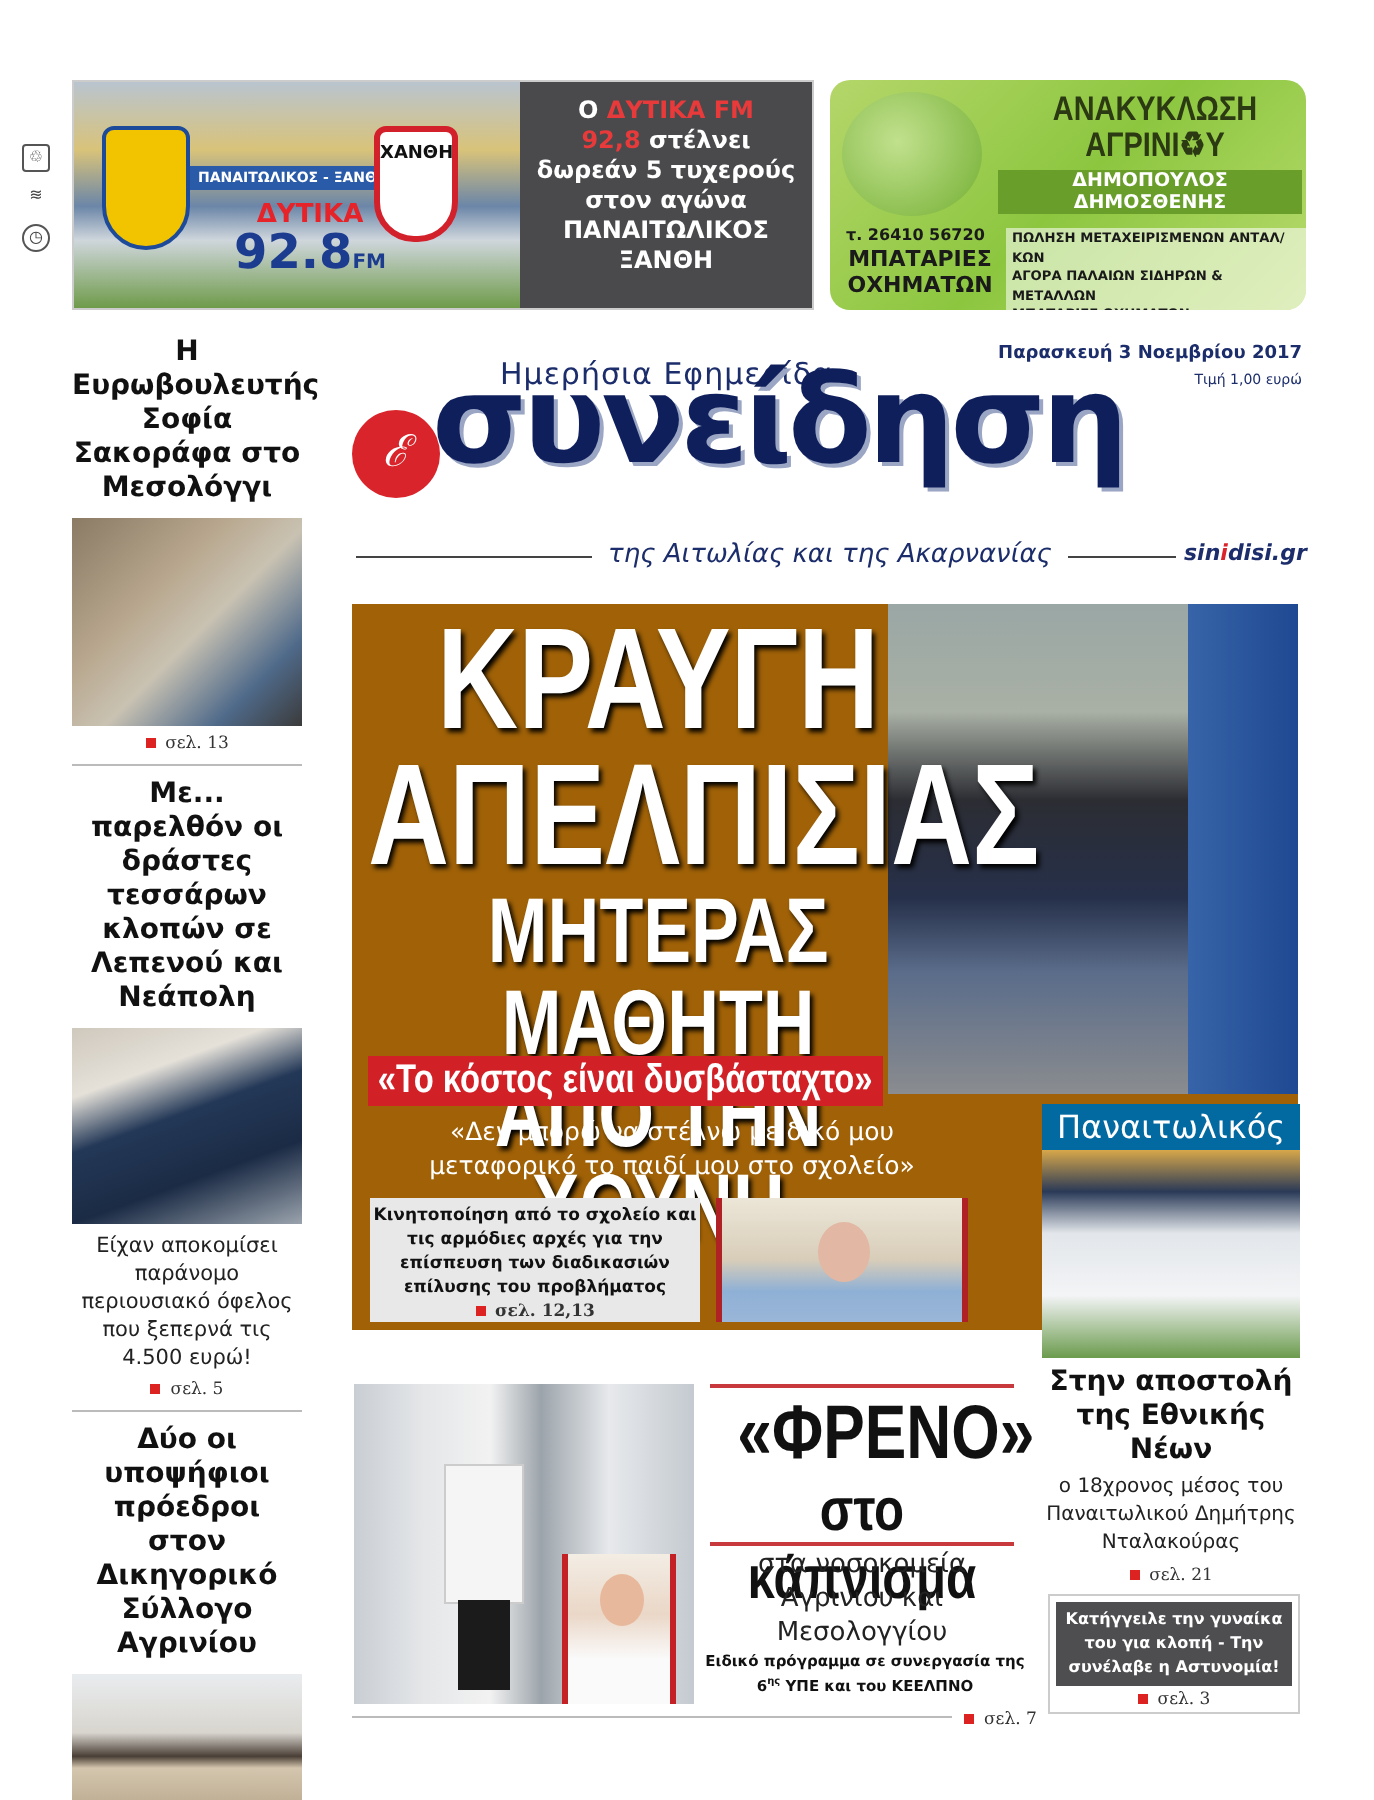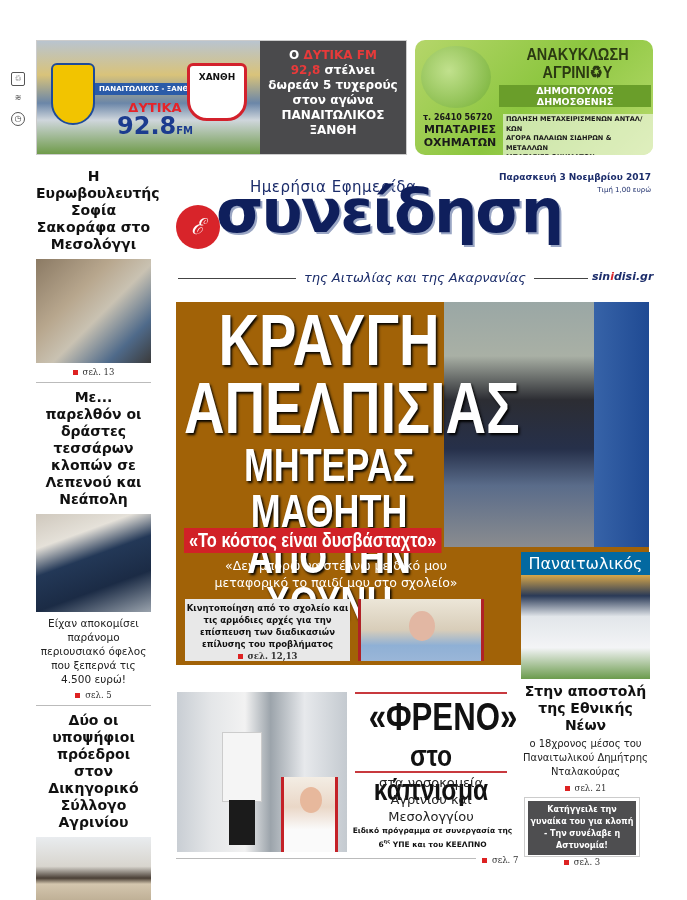--- a/index.html
+++ b/index.html
@@ -12,21 +12,21 @@
   
   .side-icons { left: 8px; top: 72px; width: 20px; display: flex; flex-direction: column; gap: 6px; align-items: center; }
   .side-icons div { width: 14px; height: 14px; border: 1px solid #555; border-radius: 2px; font-size: 8px; line-height: 12px; text-align: center; color: #444; }
   .side-icons .round { border-radius: 50%; }
 
   
   .ad1 { left: 36px; top: 40px; width: 371px; height: 115px; display: flex; border: 1px solid #ccc; }
   .ad1-img { width: 223px; height: 100%; position: relative;
     background: linear-gradient(180deg, #b9c4cf 0%, #d9c37a 30%, #6b86a8 55%, #cfd6dc 70%, #6f9b4a 100%); overflow: hidden; }
   .ad1-img .crest1 { position: absolute; left: 14px; top: 22px; width: 44px; height: 62px; background: #f2c400; border: 2px solid #1d4b9a; border-radius: 6px 6px 22px 22px; }
-  .ad1-img .crest2 { position: absolute; left: 150px; top: 22px; width: 60px; height: 58px; background: #fff; border: 3px solid #d3212c; border-radius: 6px 6px 20px 20px; font-size: 9px; font-weight: bold; color: #111; text-align: center; padding-top: 6px; }
+  .ad1-img .crest2 { position: absolute; left: 150px; top: 22px; width: 42px; height: 58px; background: #fff; border: 3px solid #d3212c; border-radius: 6px 6px 20px 20px; font-size: 9px; font-weight: bold; color: #111; text-align: center; padding-top: 6px; }
   .ad1-img .match { position: absolute; left: 58px; top: 42px; background: #2a5ba8; color: #fff; font-size: 7px; padding: 2px 4px; font-weight: bold; white-space: nowrap; }
   .ad1-img .radio { position: absolute; left: 80px; top: 60px; text-align: center; line-height: 1; }
   .ad1-img .radio .r1 { color: #e52329; font-weight: bold; font-size: 13px; }
   .ad1-img .radio .r2 { color: #1c3c8f; font-weight: bold; font-size: 24px; }
   .ad1-text { flex: 1; background: #4a4a4c; color: #fff; font-weight: bold; text-align: center; font-size: 12px; line-height: 15px; padding-top: 7px; }
   .ad1-text .red { color: #e83a3a; }
 
   .ad2 { left: 415px; top: 40px; width: 238px; height: 115px; border-radius: 10px;
     background: linear-gradient(135deg, #b5d66a 0%, #8cc63f 50%, #b8db6e 100%); overflow: hidden; }
   .ad2 .globe { position: absolute; left: 6px; top: 6px; width: 70px; height: 62px; border-radius: 50%; background: radial-gradient(circle at 40% 40%, #c8e59a, #6aa82d); opacity: .8; }
@@ -74,21 +74,21 @@
   .inner-photo { position: absolute; left: 182px; top: 297px; width: 126px; height: 62px; border-left: 3px solid #b02126; border-right: 3px solid #b02126; background: linear-gradient(180deg, #ece6d8 0%, #d8cdb9 50%, #8fb0d5 75%, #9ab6d8 100%); }
   .inner-photo .head { position: absolute; left: 48px; top: 12px; width: 26px; height: 30px; border-radius: 50%; background: #e2b7a3; }
 
   
   .sports { left: 521px; top: 552px; width: 129px; text-align: center; }
   .sports .tag { background: #0369a1; color: #fff; font-size: 16px; padding: 2px 0; }
   .sports .photo { height: 104px; background: linear-gradient(180deg, #d7a74a 0%, #2a3a57 20%, #e2e6ea 40%, #f3f4f6 70%, #6b9b4d 100%); }
   .sports h3 { font-size: 14px; line-height: 17px; font-weight: bold; margin-top: 4px; }
   .sports .sub { font-size: 10px; line-height: 14px; margin-top: 3px; }
 
-  .theft { left: 524px; top: 797px; width: 116px; height: 60px; border: 1px solid #ccc; padding: 3px; text-align: center; }
+  .theft { left: 524px; top: 797px; width: 126px; height: 60px; border: 1px solid #ccc; padding: 3px; text-align: center; }
   .theft .box { background: #4e4e50; color: #fff; font-size: 8px; font-weight: bold; line-height: 12px; padding: 3px 2px; }
   .theft .page-ref { margin-top: 2px; }
 
   
   .b-photo { left: 177px; top: 692px; width: 170px; height: 160px; background: linear-gradient(90deg, #c9ced4 0%, #e4e6e8 20%, #f2f2f2 40%, #9ca4ab 55%, #e7e9ec 75%, #c4cad0 100%); }
   .b-photo .coat { position: absolute; left: 45px; top: 40px; width: 40px; height: 70px; background: #f5f5f5; border: 1px solid #ccc; }
   .b-photo .legs { position: absolute; left: 52px; top: 108px; width: 26px; height: 45px; background: #1b1b1b; }
   .b-inset { left: 281px; top: 777px; width: 57px; height: 75px; border-left: 3px solid #c42127; border-right: 3px solid #c42127; background: linear-gradient(180deg, #f3ede4 0%, #ead7c7 40%, #fafafa 70%); }
   .b-inset .head { position: absolute; left: 16px; top: 10px; width: 22px; height: 26px; border-radius: 50%; background: #e7b89c; }
   .b-rule { left: 355px; width: 152px; height: 2px; background: #c8393e; }

